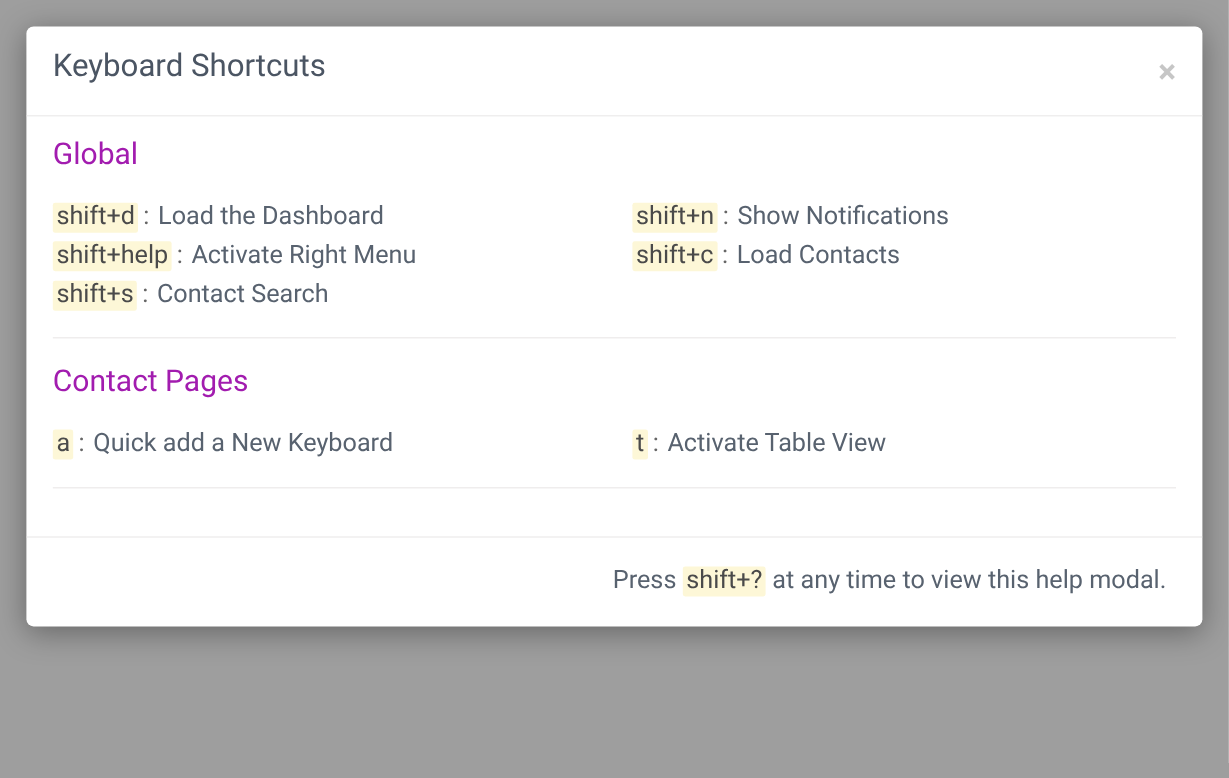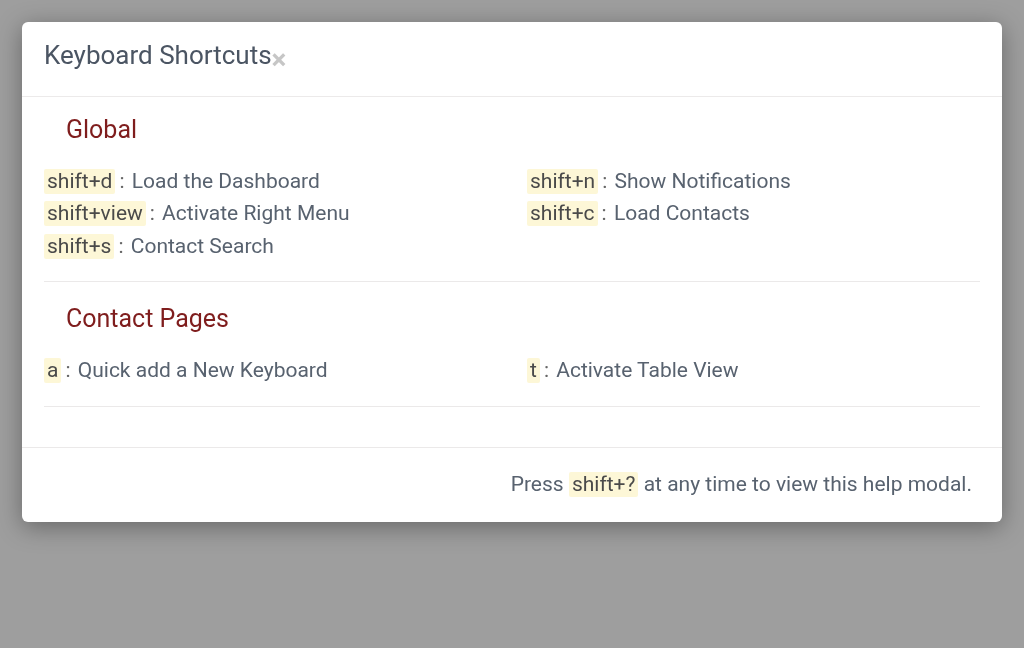--- a/index.html
+++ b/index.html
@@ -22,20 +22,21 @@
       right: 22px;
       background: #ffffff;
       border-radius: 6px;
       box-shadow: 0 5px 25px rgba(0,0,0,0.35);
       overflow: hidden;
     }
     .modal-header {
       padding: 18px 22px 22px 22px;
       border-bottom: 1px solid #eceaea;
       display: flex;
+      justify-content: space-between;
       align-items: flex-start;
     }
     .modal-title {
       font-size: 26px;
       font-weight: 400;
       color: #4b5563;
     }
     .close-btn {
       color: #c6c6c6;
       font-size: 28px;
@@ -43,23 +44,22 @@
       line-height: 1;
       cursor: pointer;
       margin-top: 6px;
     }
     .modal-body {
       padding: 18px 22px 0 22px;
     }
     .section-heading {
       font-size: 25px;
       font-weight: 400;
-      color: #7f1d1d;
+      color: #a21caf;
       margin-bottom: 22px;
-      margin-left: 22px;
     }
     .shortcut-grid {
       display: grid;
       grid-template-columns: 1fr 1fr;
       column-gap: 30px;
     }
     .shortcut-item {
       font-size: 21px;
       color: #58626f;
       line-height: 1.45;
@@ -104,21 +104,21 @@
   <div class="modal-body">
 
     <div class="section-heading">Global</div>
     <div class="shortcut-grid">
       <div>
         <div class="shortcut-item">
           <span class="key">shift+d</span><span class="sep">:</span>
           <span>Load the Dashboard</span>
         </div>
         <div class="shortcut-item">
-          <span class="key">shift+view</span><span class="sep">:</span>
+          <span class="key">shift+help</span><span class="sep">:</span>
           <span>Activate Right Menu</span>
         </div>
         <div class="shortcut-item">
           <span class="key">shift+s</span><span class="sep">:</span>
           <span>Contact Search</span>
         </div>
       </div>
       <div>
         <div class="shortcut-item">
           <span class="key">shift+n</span><span class="sep">:</span>

